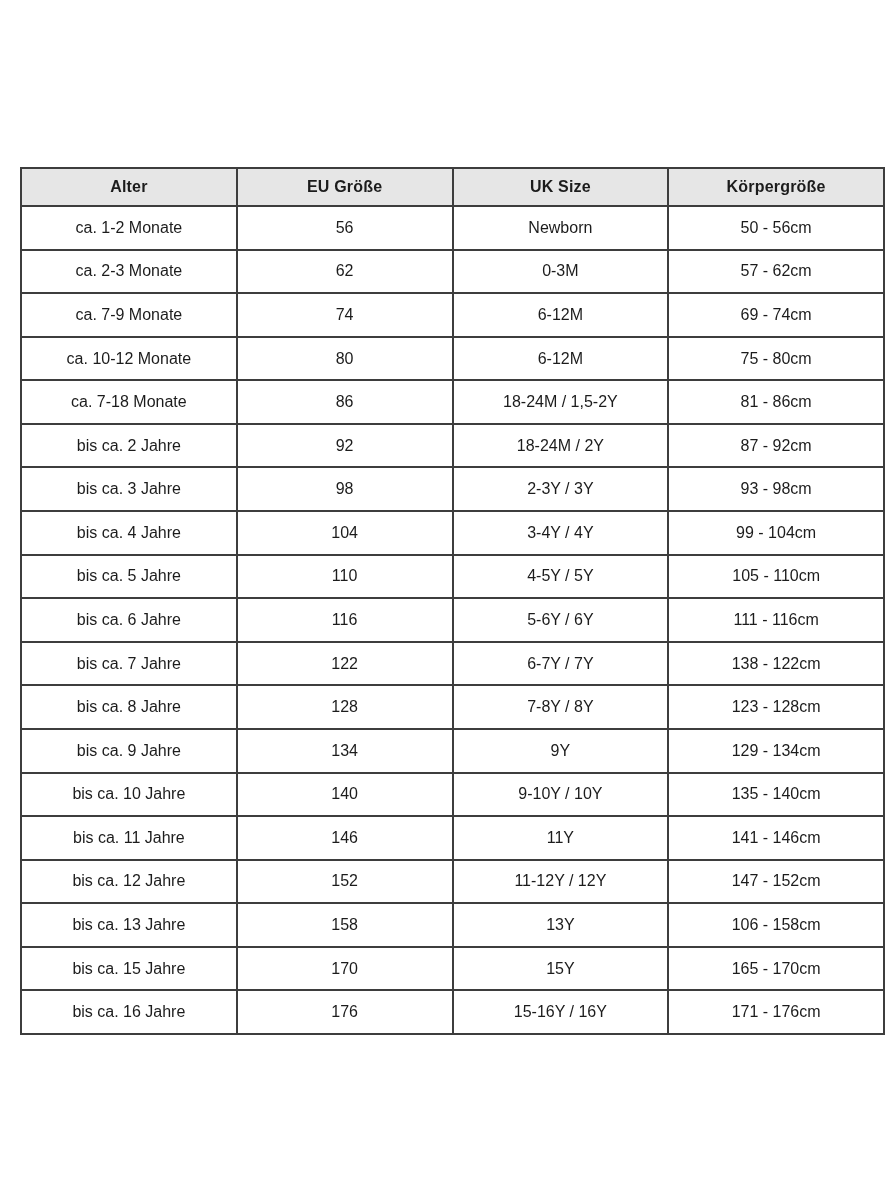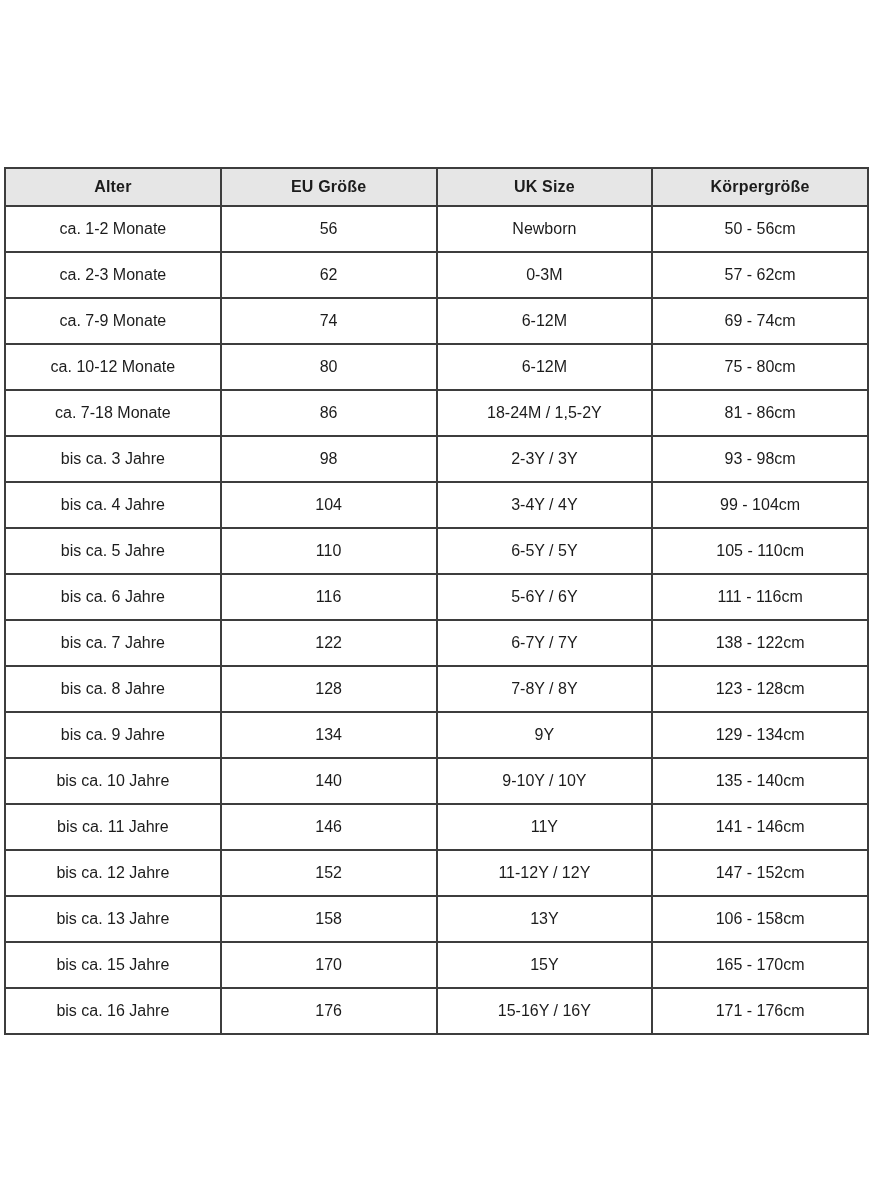--- a/index.html
+++ b/index.html
@@ -9,21 +9,21 @@
   }
   body {
     width: 885px;
     height: 1200px;
     position: relative;
     font-family: "Liberation Sans", sans-serif;
     color: var(--text, #1c1c1c);
   }
   table.size-table {
     position: absolute;
-    left: 4px;
+    left: 20px;
     top: 167px;
     width: 865px;
     height: 868px;
     border-collapse: collapse;
     table-layout: fixed;
   }
   table.size-table th,
   table.size-table td {
     border: 2px solid var(--border, #3d3d3d);
     text-align: center;
@@ -81,35 +81,41 @@
         <td>6-12M</td>
         <td>75 - 80cm</td>
       </tr>
       <tr>
         <td>ca. 7-18 Monate</td>
         <td>86</td>
         <td>18-24M / 1,5-2Y</td>
         <td>81 - 86cm</td>
       </tr>
       <tr>
+        <td>bis ca. 2 Jahre</td>
+        <td>92</td>
+        <td>18-24M / 2Y</td>
+        <td>87 - 92cm</td>
+      </tr>
+      <tr>
         <td>bis ca. 3 Jahre</td>
         <td>98</td>
         <td>2-3Y / 3Y</td>
         <td>93 - 98cm</td>
       </tr>
       <tr>
         <td>bis ca. 4 Jahre</td>
         <td>104</td>
         <td>3-4Y / 4Y</td>
         <td>99 - 104cm</td>
       </tr>
       <tr>
         <td>bis ca. 5 Jahre</td>
         <td>110</td>
-        <td>6-5Y / 5Y</td>
+        <td>4-5Y / 5Y</td>
         <td>105 - 110cm</td>
       </tr>
       <tr>
         <td>bis ca. 6 Jahre</td>
         <td>116</td>
         <td>5-6Y / 6Y</td>
         <td>111 - 116cm</td>
       </tr>
       <tr>
         <td>bis ca. 7 Jahre</td>

